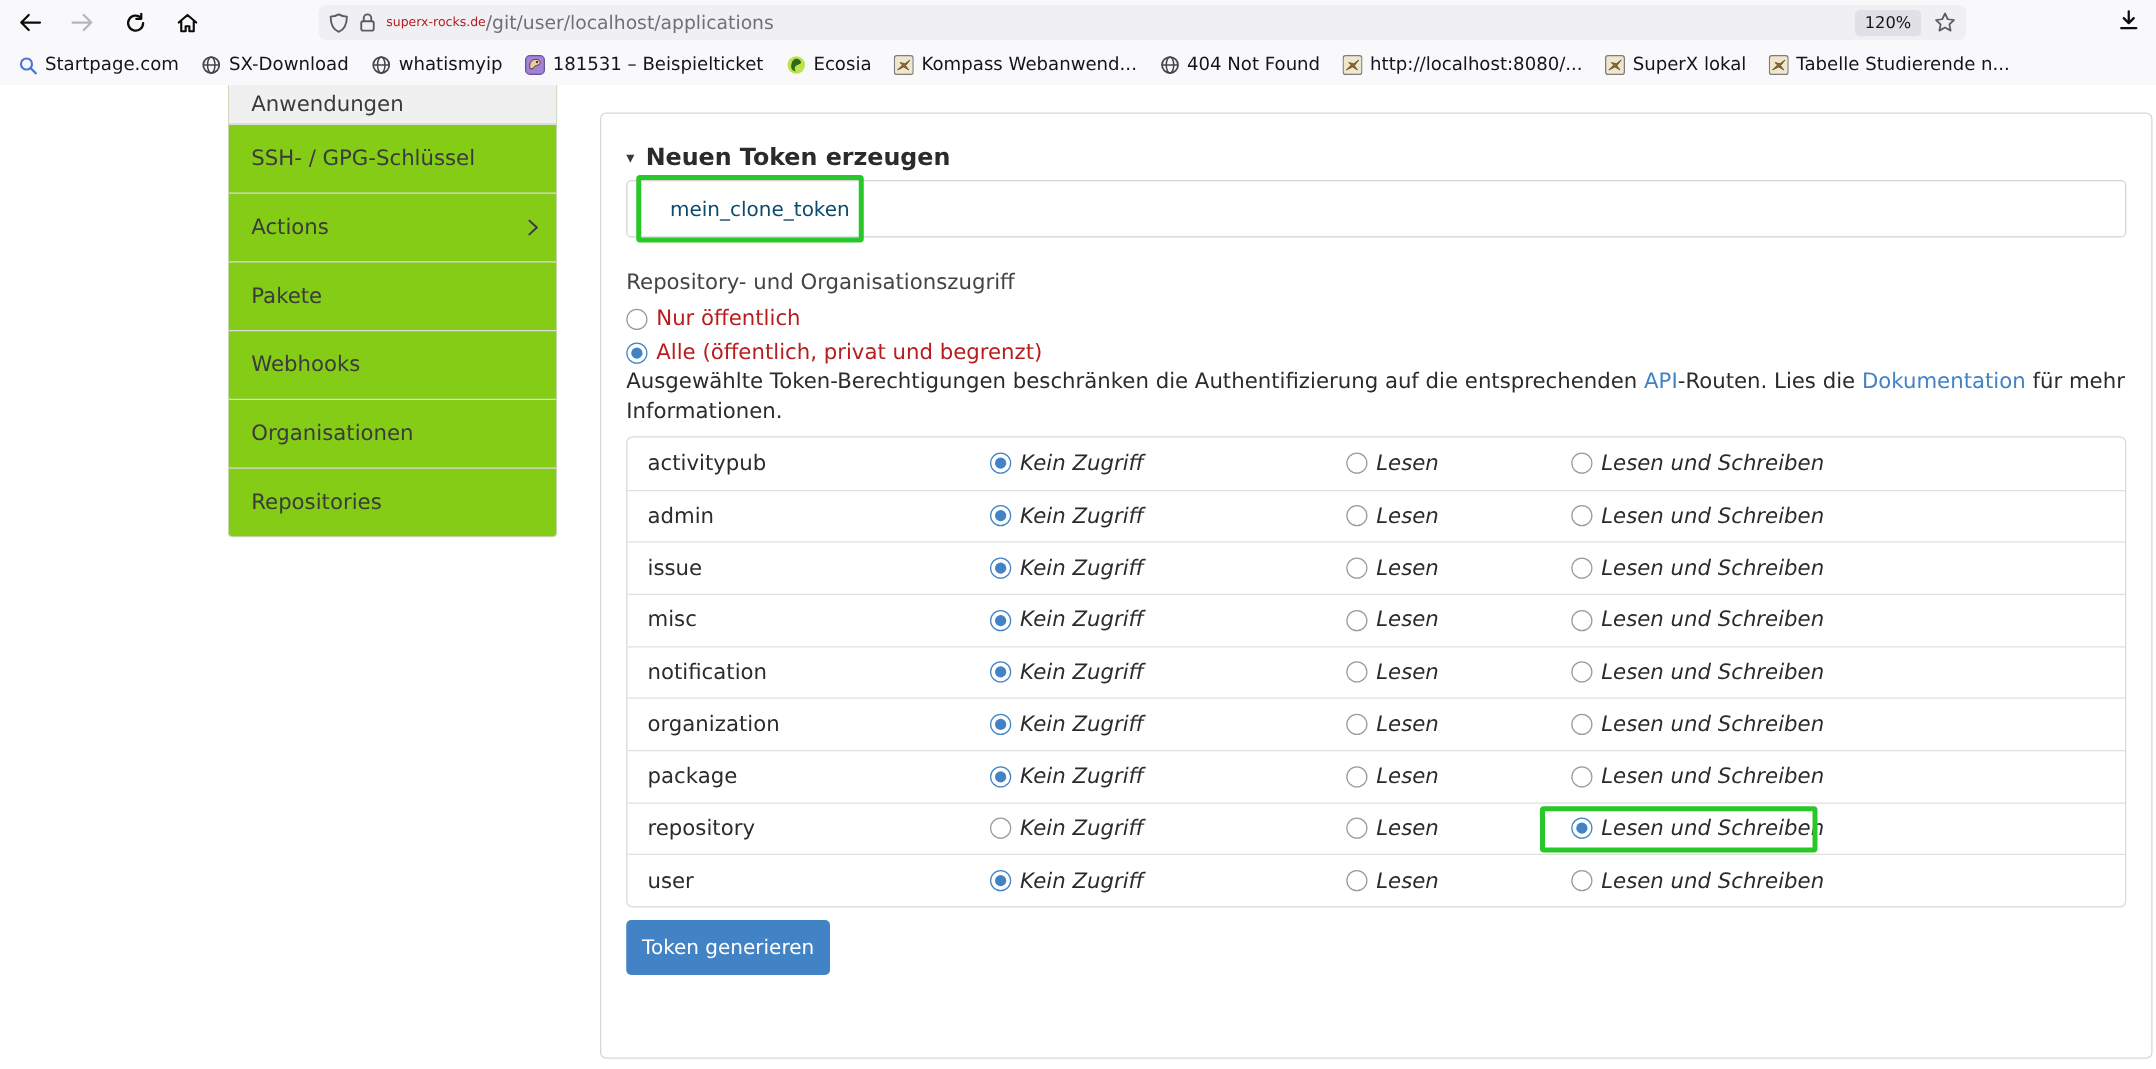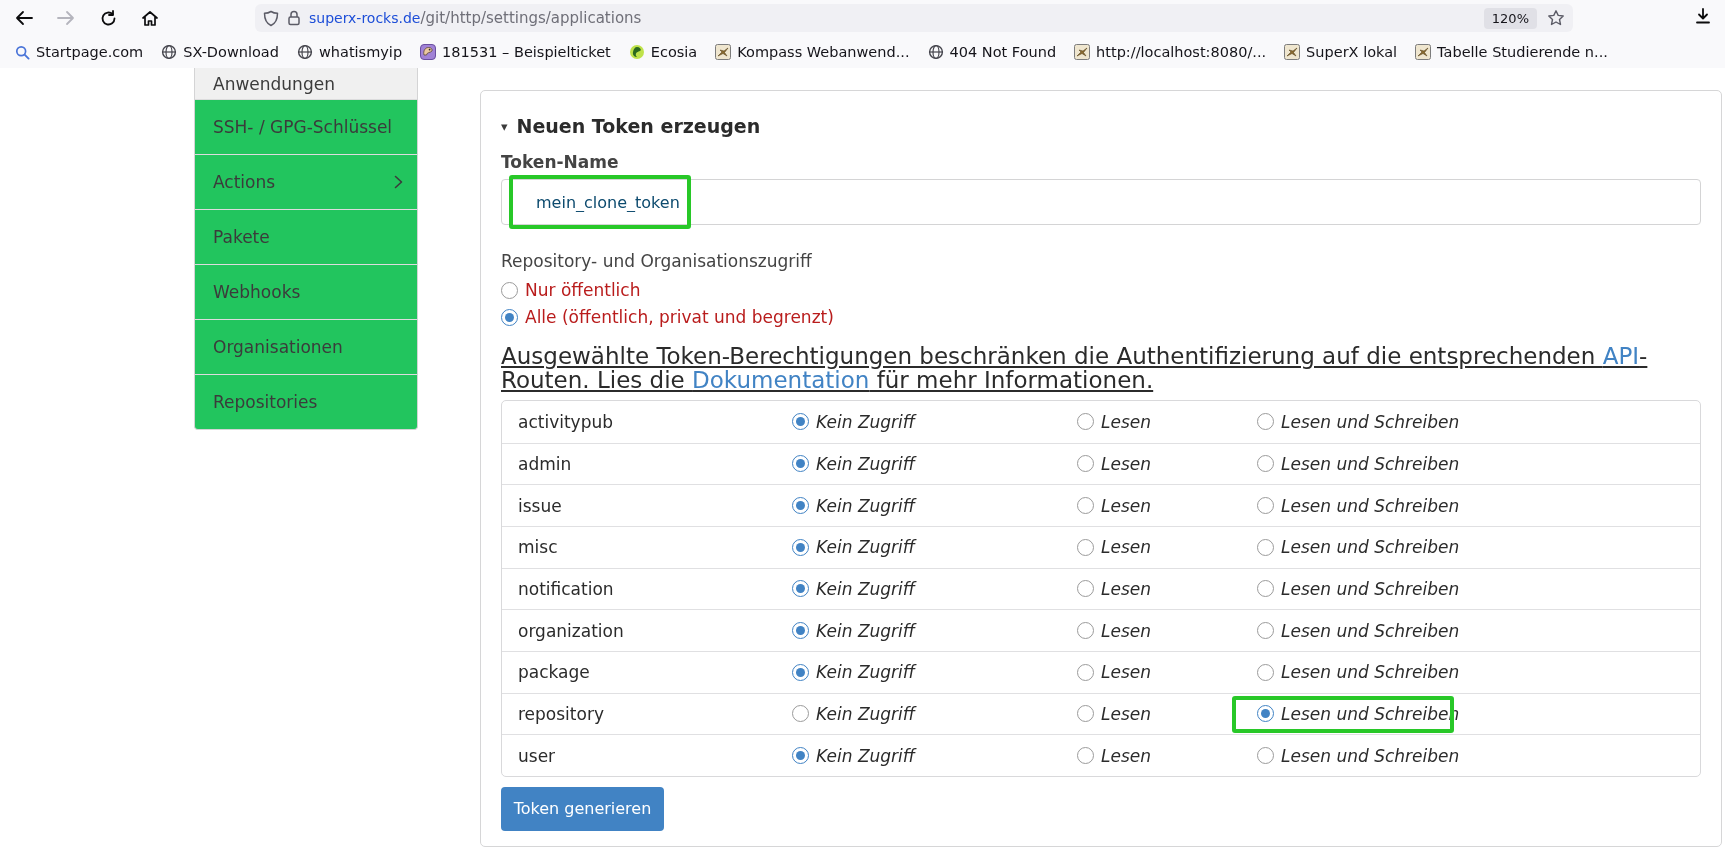--- a/index.html
+++ b/index.html
@@ -7,40 +7,40 @@
     font-family:"DejaVu Sans","Liberation Sans",sans-serif; background:#fff; }
 
   
   .chrome { position:absolute; top:0; left:0; width:1725px; height:36px;
     background:#f9f9fb; display:flex; align-items:center; }
   .nav-btns { display:flex; align-items:center; gap:14px; padding-left:10px; width:245px; }
   .nav-btn { width:28px; height:28px; display:flex; align-items:center; justify-content:center;
     border-radius:4px; }
   .urlbar { position:absolute; left:255px; top:4px; width:1318px; height:28px;
     background:#f0f0f4; border-radius:6px; display:flex; align-items:center; padding:0 8px; }
-  .urlbar .host { color:#1d4ed8; font-size:14px; }
+  .urlbar .host { color:#b91c1c; font-size:10px; }
   .urlbar .path { color:#6f6f78; font-size:15px; }
   .url-icons { display:flex; align-items:center; gap:8px; margin-right:8px; }
   .urlbar-right { margin-left:auto; display:flex; align-items:center; gap:10px; }
   .zoom-badge { background:#e0e0e6; color:#15141a; border-radius:4px; font-size:13px;
     padding:3px 8px; }
   .dl-icon { position:absolute; right:12px; top:6px; }
 
   
   .bookmarks { position:absolute; top:36px; left:0; width:1725px; height:32px;
     background:#f9f9fb; display:flex; align-items:center; padding-left:8px; gap:4px; }
   .bookmark { display:flex; align-items:center; gap:6px; padding:3px 7px; border-radius:4px;
     font-size:14.5px; color:#15141a; white-space:nowrap; }
   .bookmark svg { flex:0 0 auto; }
 
   
   .content { position:absolute; top:68px; left:0; width:1725px; height:787px; background:#fff; }
 
-  .side-menu { position:absolute; left:194px; top:0; width:224px;
-    border:1px solid #d4d4d5; border-top:none; border-radius:0 0 4px 4px; background:#22c55e; }
+  .side-menu { position:absolute; left:182px; top:0; width:264px;
+    border:1px solid #d4d4d5; border-top:none; border-radius:0 0 4px 4px; background:#84cc16; }
   .side-item { height:55px; display:flex; align-items:center; padding:0 16px 0 18px;
     font-size:17px; color:#3b3b3b; border-top:1px solid #dcdcdd; position:relative; cursor:pointer; }
   .side-item:first-child { border-top:none; height:31px; }
   .side-item.active { background:#f0f0f0; }
   .side-item .chev { position:absolute; right:14px; top:50%; transform:translateY(-50%); }
 
   .panel { position:absolute; left:480px; top:22px; width:1242px; height:757px;
     border:1px solid #d6d6d7; border-radius:5px; background:#fff; padding:24px 20px 0 20px; }
 
   .section-head { font-size:19px; font-weight:bold; color:#2b2b2b; line-height:23px;
@@ -62,21 +62,21 @@
     line-height:21px; cursor:pointer; }
   .radio-line.first { margin-top:8px; }
   .radio-line.second { margin-top:6px; }
 
   .radio { width:17px; height:17px; border-radius:50%; border:1px solid #9b9b9b;
     background:#fff; position:relative; flex:0 0 auto; }
   .radio.checked { border-color:#4183c4; }
   .radio.checked::after { content:""; position:absolute; left:3px; top:3px; right:3px; bottom:3px;
     border-radius:50%; background:#4183c4; }
 
-  .info-p { margin-top:16px; font-size:23px; color:#2b2b2b; line-height:24px; width:1202px;text-decoration:underline; }
+  .info-p { font-size:17px; color:#2b2b2b; line-height:24px; width:1202px; }
   .info-p a { color:#4183c4; text-decoration:none; cursor:pointer; }
 
   .perm-table { margin-top:8px; border:1px solid #d9d9db; border-radius:5px; overflow:visible; }
   .perm-row { display:grid; grid-template-columns:290px 285px 180px 1fr; align-items:center;
     height:41.66px; border-top:1px solid #e0e0e2; font-size:17px; color:#2b2b2b; }
   .perm-row:first-child { border-top:none; }
   .perm-name { padding-left:16px; }
   .opt { display:flex; align-items:center; gap:7px; cursor:pointer; position:relative;font-style:italic; }
   .opt .annot-box { position:absolute; left:-25px; top:-8px; height:37px; width:222px;
     border:4px solid #28c828; border-radius:3px; pointer-events:none; }
@@ -123,21 +123,21 @@
           </svg>
       </span>
       <span>
         <svg width="14" height="16" viewBox="0 0 14 16">
             <rect x="2" y="7" width="10" height="7.5" rx="1.5" stroke="#5b5b66" stroke-width="1.5" fill="none"></rect>
             <path d="M4 7 V4.5 A3 3 0 0 1 10 4.5 V7" stroke="#5b5b66" stroke-width="1.5" fill="none"></path>
           </svg>
       </span>
     </span>
     <span class="host">superx-rocks.de</span>
-      <span class="path">/git/http/settings/applications</span>
+      <span class="path">/git/user/localhost/applications</span>
     <span class="urlbar-right">
       <span class="zoom-badge">120%</span>
       <span>
         <svg width="18" height="18" viewBox="0 0 18 18">
             <path d="M9 1.8 L11.2 6.4 L16.2 7 L12.5 10.5 L13.5 15.5 L9 13 L4.5 15.5 L5.5 10.5 L1.8 7 L6.8 6.4 Z" stroke="#5b5b66" stroke-width="1.4" fill="none" stroke-linejoin="round"></path>
           </svg>
       </span>
     </span>
   </div>
 
@@ -298,21 +298,20 @@
     </div>
   </div>
 
   <div class="panel">
 
     <div class="section-head">
       <span class="tri">▾</span>
       <span>Neuen Token erzeugen</span>
     </div>
 
-    <div class="field-label">Token-Name</div>
 
     <div class="input-wrap">
       <input class="txt-input" type="text" value="mein_clone_token" style="">
       <div class="annot input-annot"></div>
     </div>
 
     <div class="scope-label">Repository- und Organisationszugriff</div>
 
     <div class="radio-line first" id="scope-opt-0">
       <span class="radio"></span>

